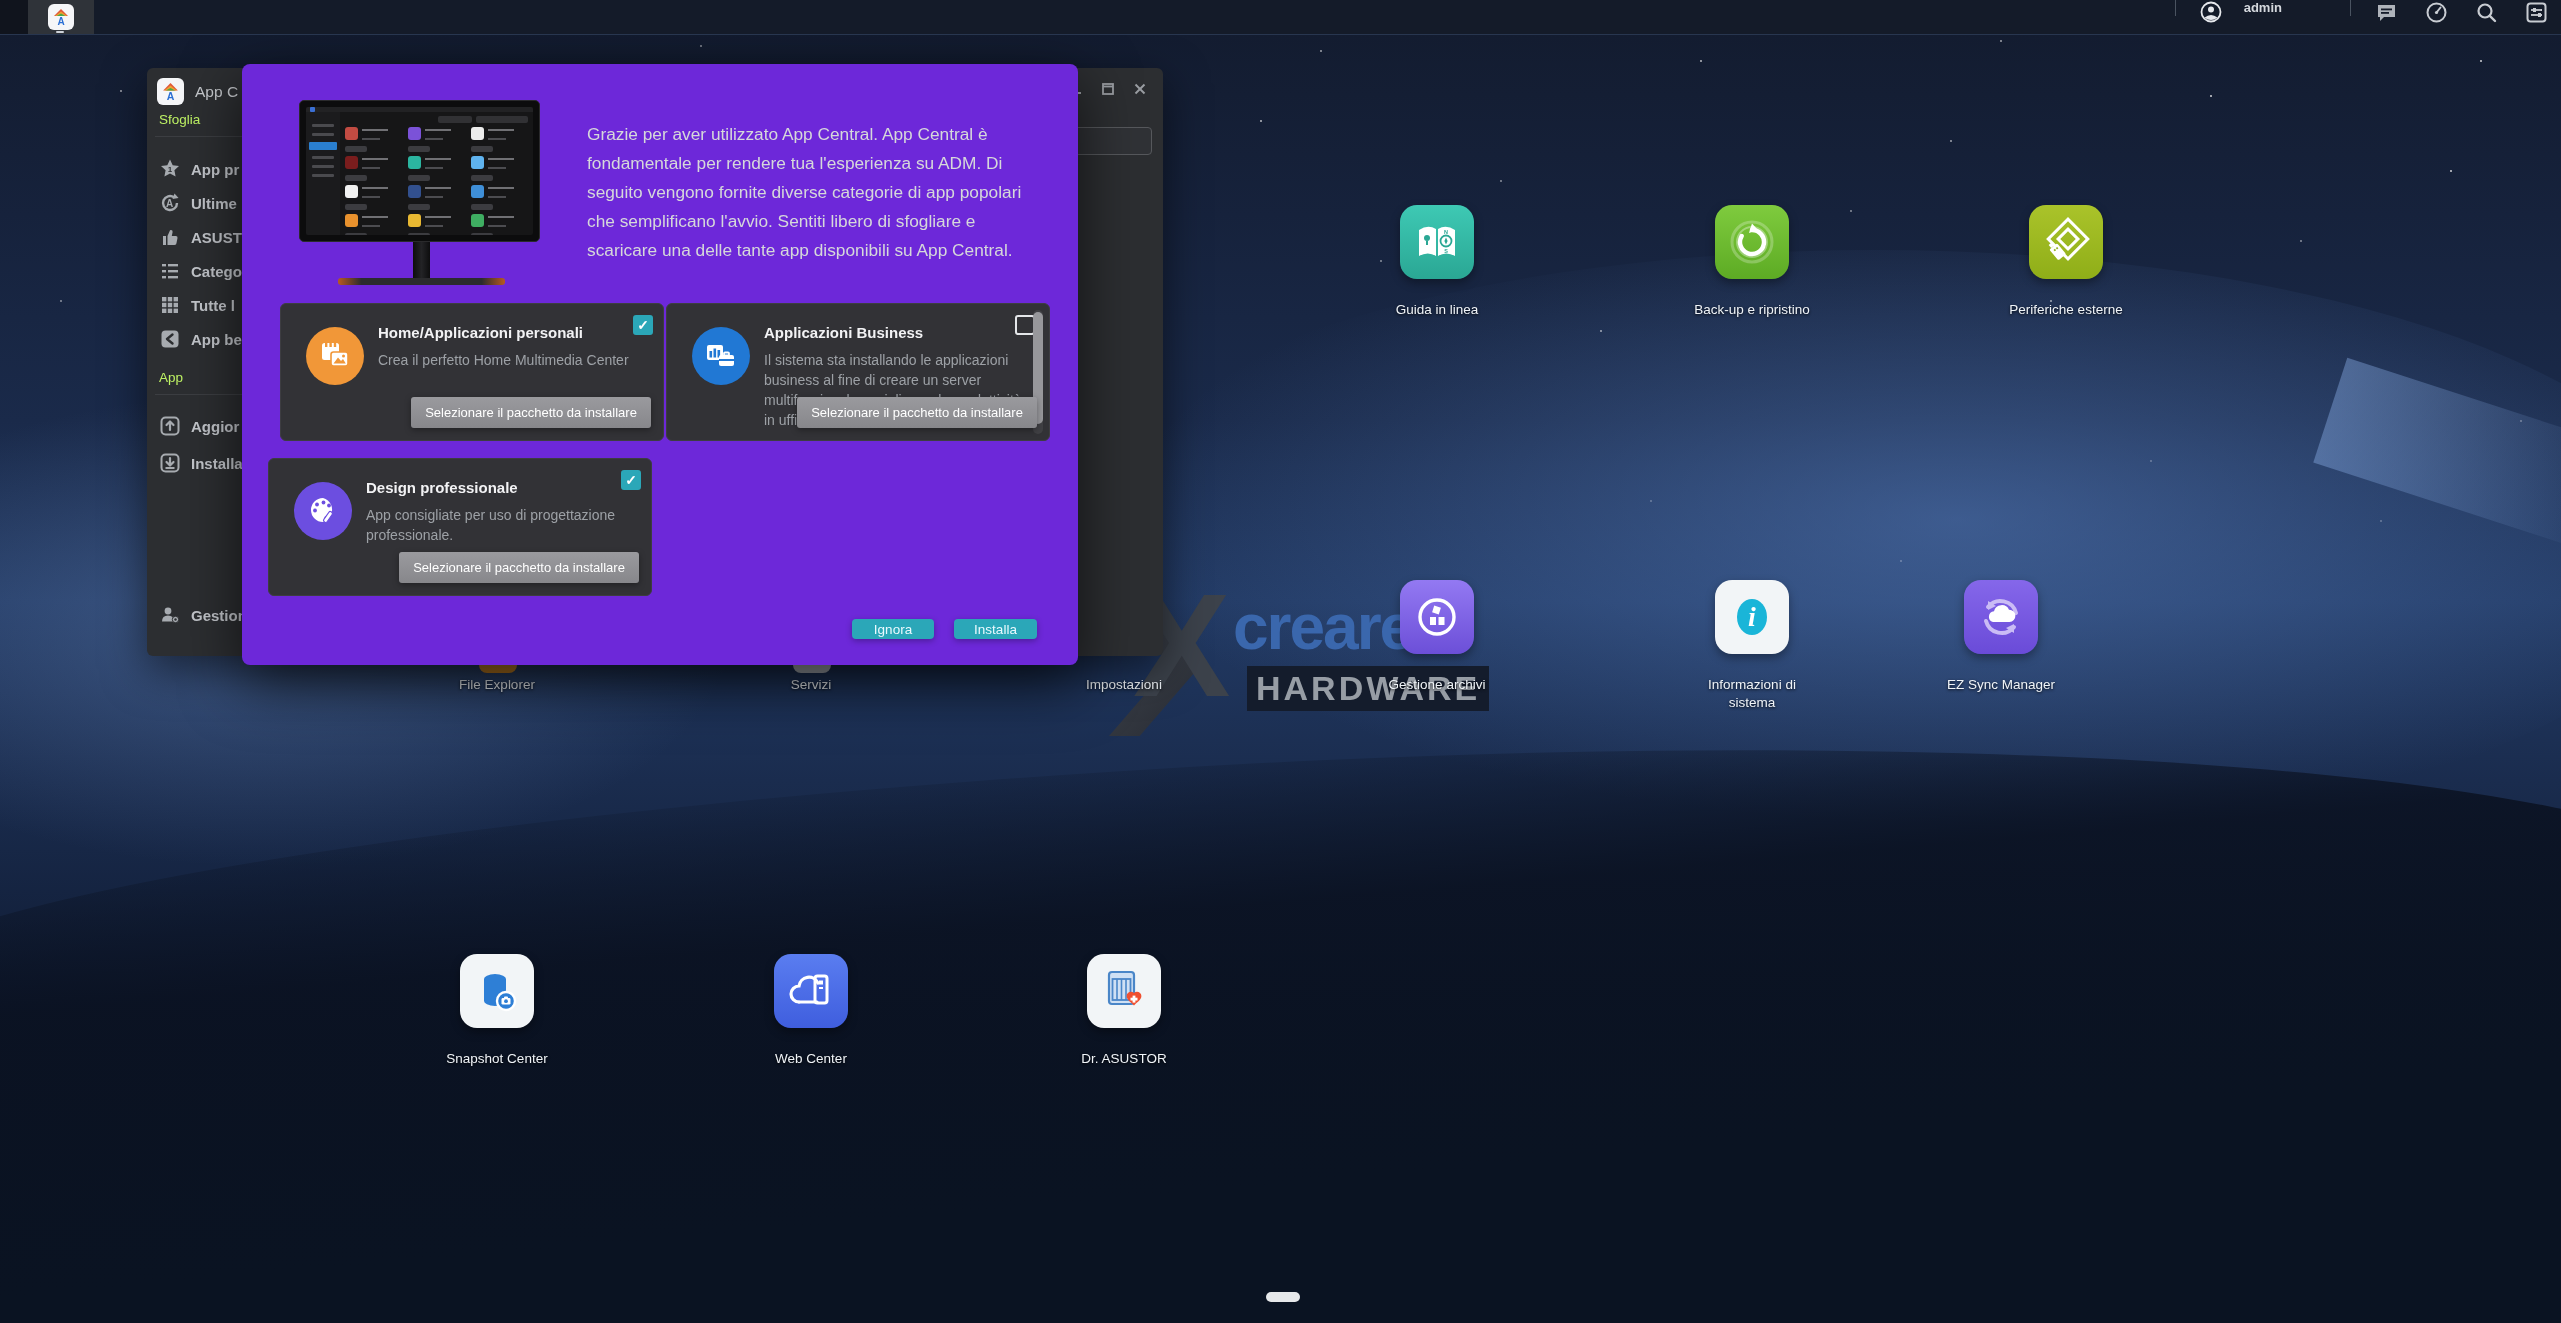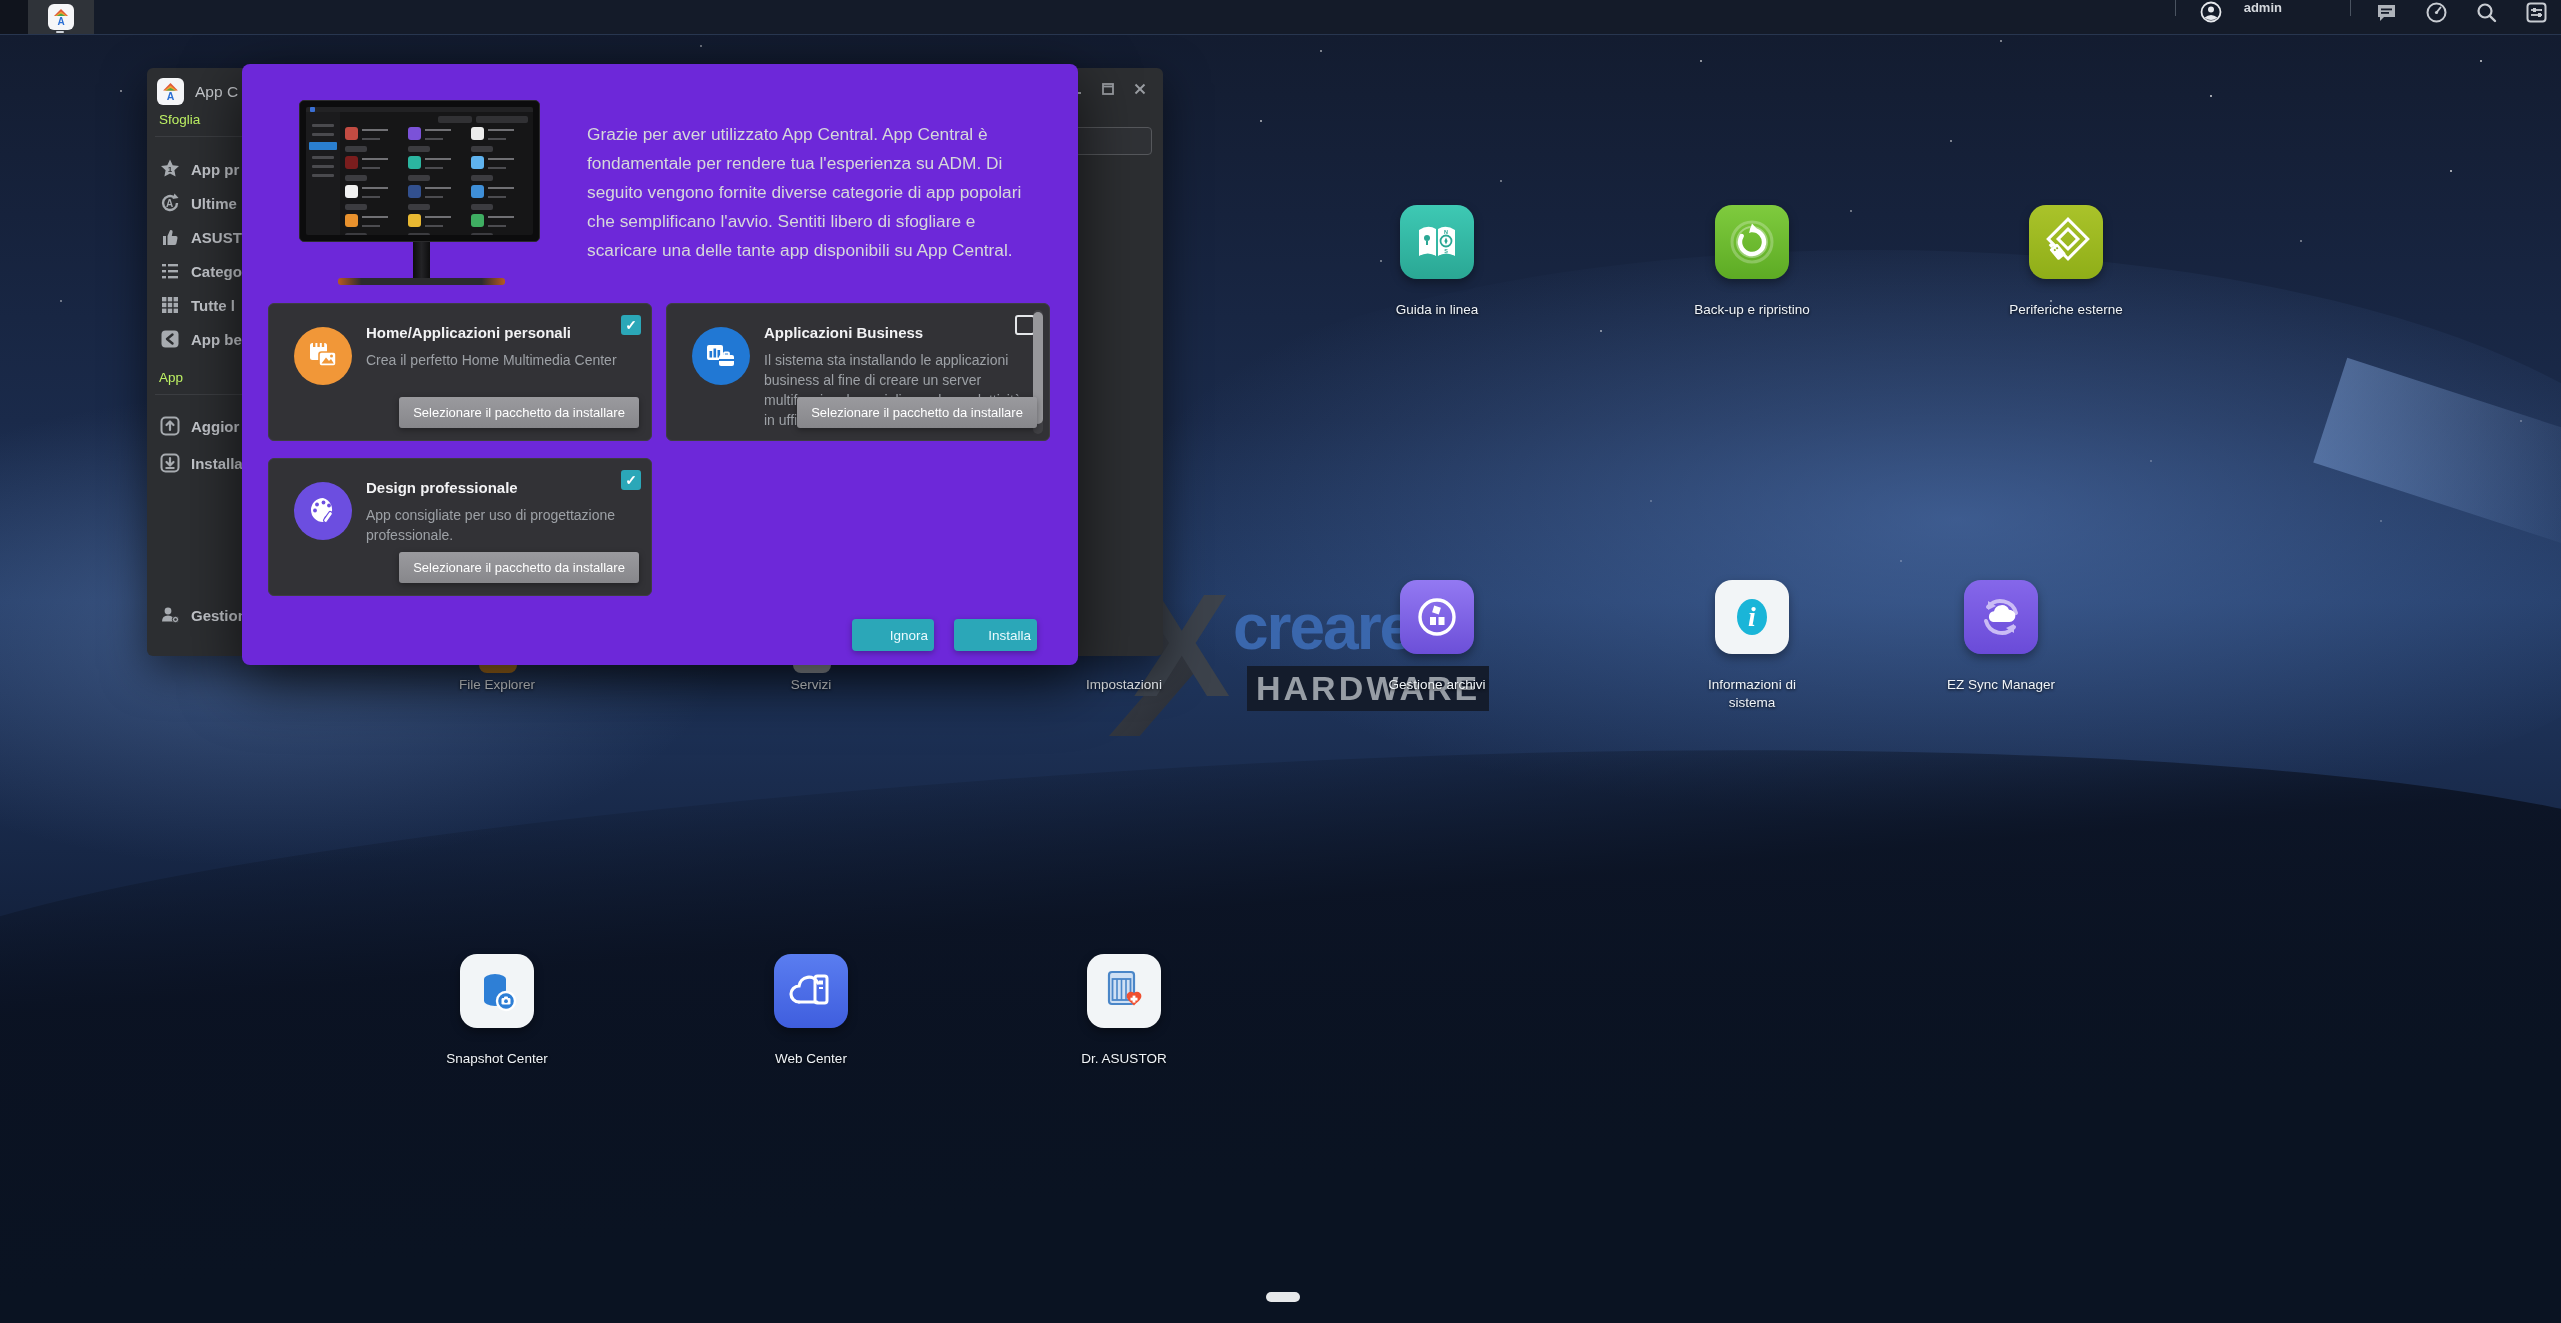--- a/index.html
+++ b/index.html
@@ -98,22 +98,22 @@
   .card-title{left:97px;top:20px;font-size:15px;font-weight:bold;color:#f2f2f4;white-space:nowrap;}
   .card-desc{left:97px;top:46px;width:265px;font-size:14px;line-height:20px;color:#9da1a6;}
   .checkbox{top:11px;right:10px;width:20px;height:20px;border-radius:3px;border:2px solid #e4e6e9;box-sizing:border-box;background:transparent;}
   .checkbox.checked{background:#2BA7B8;border-color:#2BA7B8;}
   .checkbox.checked::after{content:"✓";color:#fff;font-size:14px;font-weight:bold;display:block;text-align:center;line-height:16px;}
   .card-btn{left:130px;top:93px;width:240px;height:31px;border-radius:3px;border:none;cursor:pointer;
     background:linear-gradient(180deg,#9a9a9e,#87878b);color:#fff;font-size:13px;font-family:"Liberation Sans",sans-serif;
     box-shadow:0 2px 6px rgba(0,0,0,.35);z-index:3;position:absolute;}
   .card-scroll{top:6px;right:6px;bottom:6px;width:10px;background:rgba(255,255,255,.07);border-radius:5px;z-index:2;}
   .card-thumb{top:2px;left:0;width:10px;height:112px;background:#97979b;border-radius:5px;}
-  .dlg-btn{height:32px;border:none;border-radius:4px;background:#2BA7B8;color:#eafafe;font-size:13.5px;
-    font-family:"Liberation Sans",sans-serif;cursor:pointer;position:absolute;box-shadow:0 2px 6px rgba(0,0,0,.3);text-align:right;}
+  .dlg-btn{height:20px;border:none;border-radius:4px;background:#2BA7B8;color:#eafafe;font-size:13.5px;
+    font-family:"Liberation Sans",sans-serif;cursor:pointer;position:absolute;box-shadow:0 2px 6px rgba(0,0,0,.3);}
 
   
   .dicon{width:130px;z-index:10;display:flex;flex-direction:column;align-items:center;cursor:pointer;}
   .tile{width:74px;height:74px;border-radius:17px;box-shadow:0 4px 10px rgba(0,0,0,.35);display:flex;align-items:center;justify-content:center;}
   .dlabel{margin-top:22px;max-width:126px;text-align:center;font-size:13.5px;line-height:18px;color:#f0f4f8;
     text-shadow:0 1px 3px rgba(0,0,0,.85);}
   .label-only .dlabel{margin-top:96px;}
   .sliver{height:15px;width:38px;border-radius:0 0 8px 8px;z-index:5;}
 
   
@@ -440,21 +440,21 @@
           </div>
         </div>
       </div>
     </div>
   </div>
   <div class="abs mon-neck"></div>
   <div class="abs mon-base"></div>
 
   <div class="abs dlg-intro">Grazie per aver utilizzato App Central. App Central è fondamentale per rendere tua l'esperienza su ADM. Di seguito vengono fornite diverse categorie di app popolari che semplificano l'avvio. Sentiti libero di sfogliare e scaricare una delle tante app disponibili su App Central.</div>
 
-  <div class="abs card" style="left:26px;top:239px;">
+  <div class="abs card" style="left:38px;top:239px;">
     <div class="abs card-circle cc-orange">
       <svg width="36" height="36" viewBox="0 0 36 36">
           <rect x="5" y="5" width="17" height="17" rx="2.5" fill="#fff"></rect>
           <rect x="8" y="5" width="2.4" height="4" fill="#F19738"></rect>
           <rect x="12.4" y="5" width="2.4" height="4" fill="#F19738"></rect>
           <rect x="16.8" y="5" width="2.4" height="4" fill="#F19738"></rect>
           <rect x="14" y="14" width="17" height="14" rx="2.5" fill="#fff" stroke="#F19738" stroke-width="1.6"></rect>
           <polygon points="16.5,25.5 21,19.5 24,23 26,21 28.8,25.5" fill="#F19738"></polygon>
           <circle cx="26.5" cy="18" r="1.5" fill="#F19738"></circle>
         </svg>

